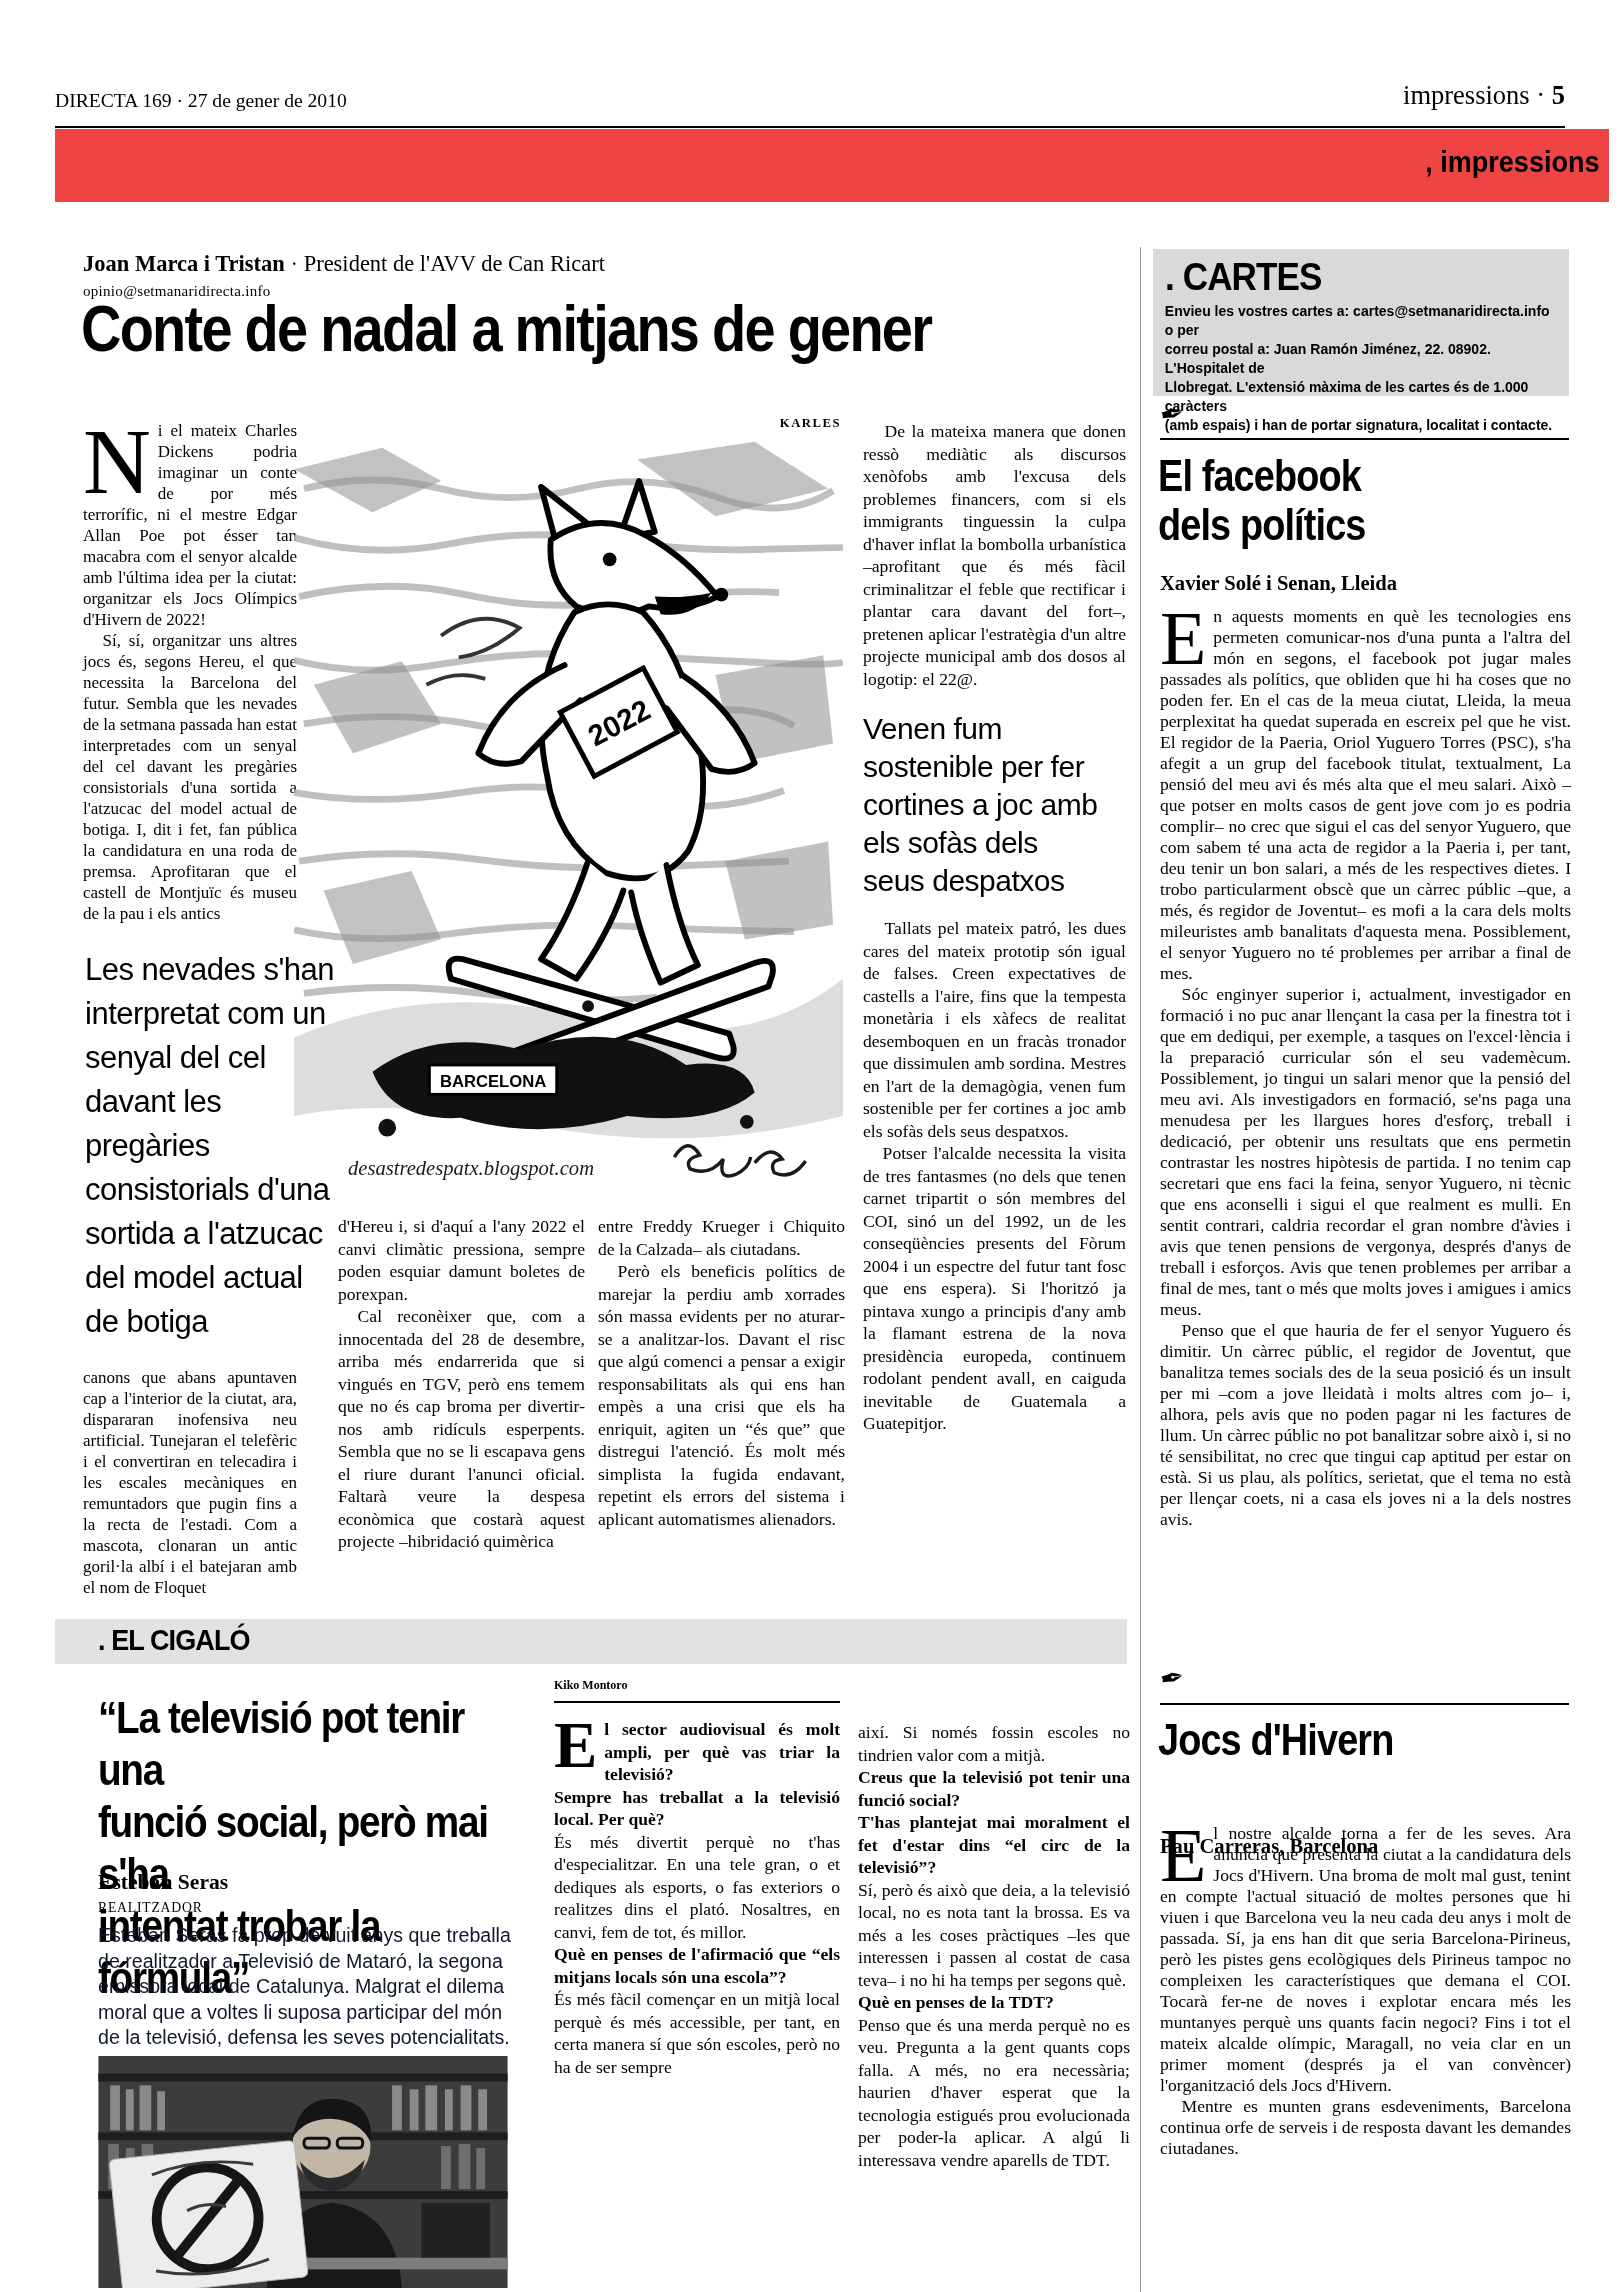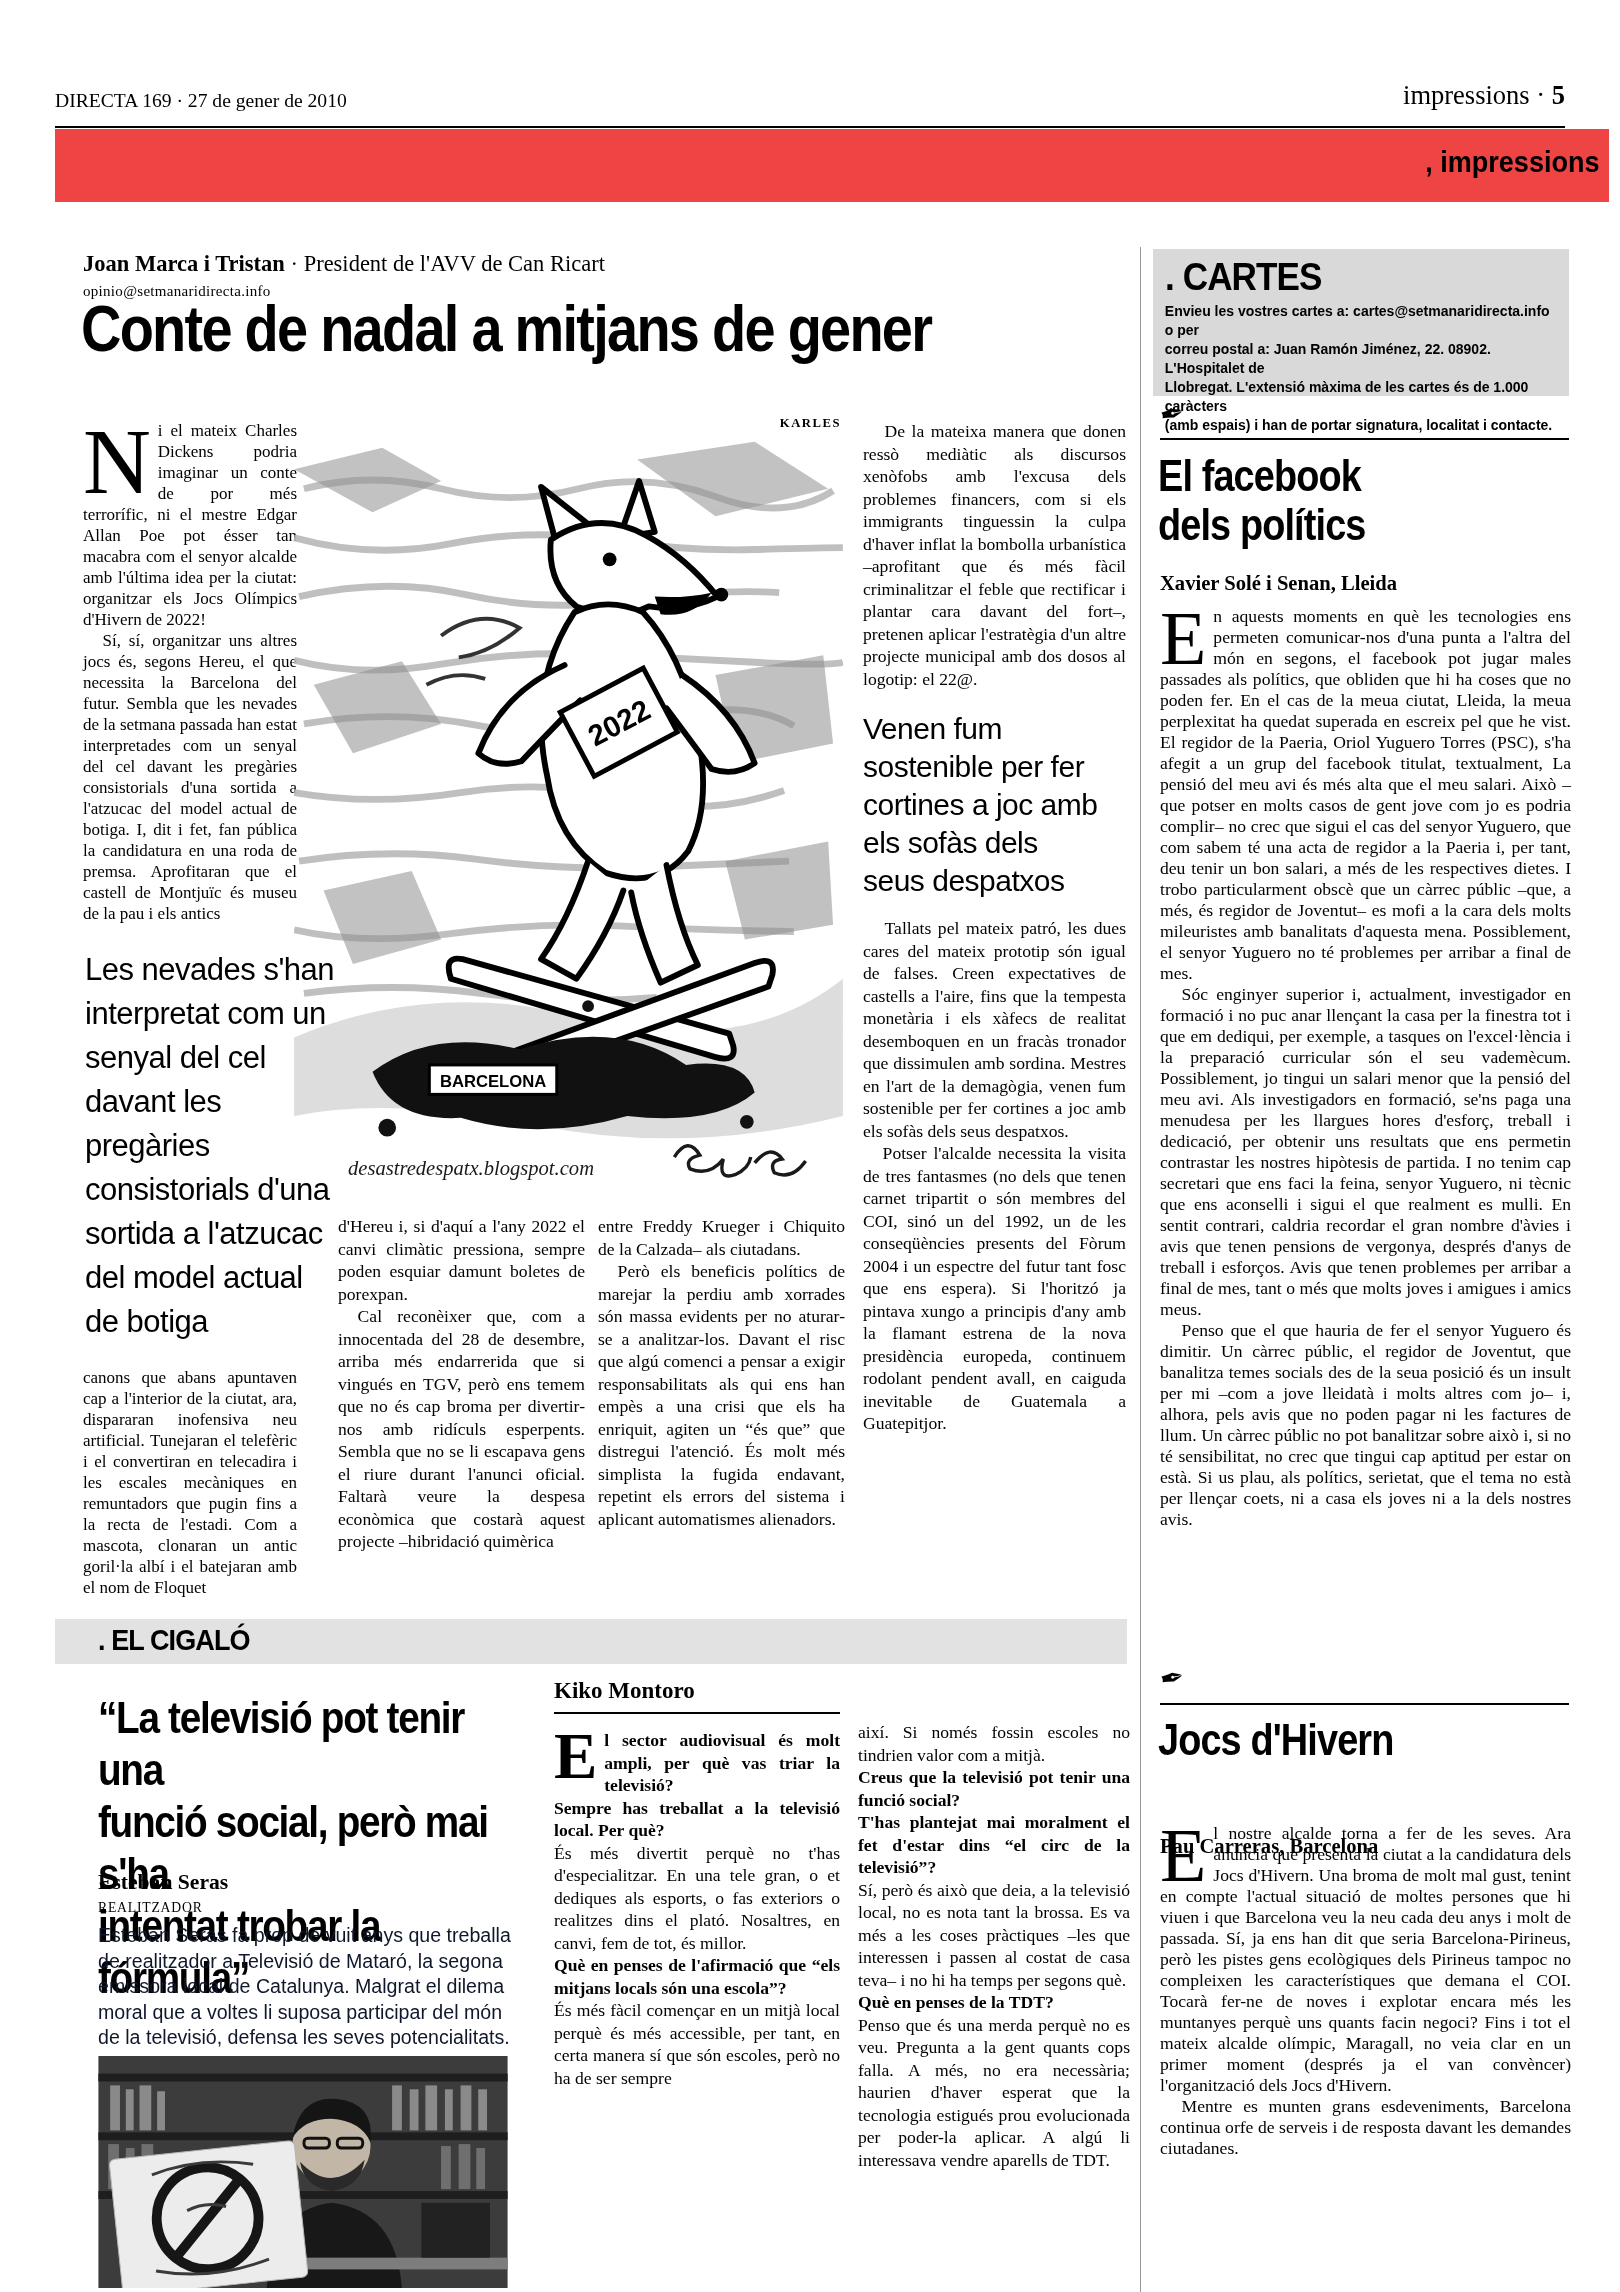--- a/index.html
+++ b/index.html
@@ -259,21 +259,21 @@
       <g stroke="#3a3a3a" stroke-width="3" fill="none">
         <path d="M60,116 q50,-14 104,0"></path>
         <path d="M54,214 q56,16 116,0"></path>
         <path d="M92,156 q20,-8 40,0"></path>
       </g>
     </g>
   </svg>
 </div>
 
 <div class="abs" style="left:554px;top:1678px;width:286px;">
-  <div style="font-size:23px;font-weight:bold;padding-bottom:7.8px;border-bottom:2px solid #000;">Kiko Montoro</div>
+  <div style="font-size:12px;font-weight:bold;padding-bottom:7.8px;border-bottom:2px solid #000;">Kiko Montoro</div>
   <div class="qa" style="margin-top:15.7px;">
     <p class="q"><span class="dc dc-int">E</span><span>l sector audiovisual és molt ampli, per què vas triar la televisió?</span></p>
     <p class="q">Sempre has treballat a la televisió local. Per què?</p>
     <p>És més divertit perquè no t'has d'especialitzar. En una tele gran, o et dediques als esports, o fas exteriors o realitzes dins el plató. Nosaltres, en canvi, fem de tot, és millor.</p>
     <p class="q">Què en penses de l'afirmació que “els mitjans locals són una escola”?</p>
     <p>És més fàcil començar en un mitjà local perquè és més accessible, per tant, en certa manera sí que són escoles, però no ha de ser sempre</p>
   </div>
 </div>
 
 <div class="abs qa" style="left:858px;top:1721px;width:272px;">

